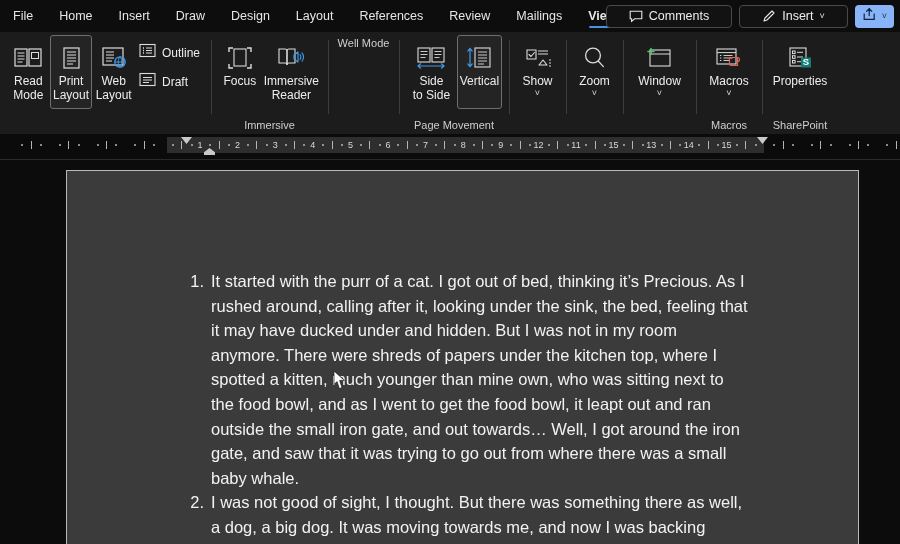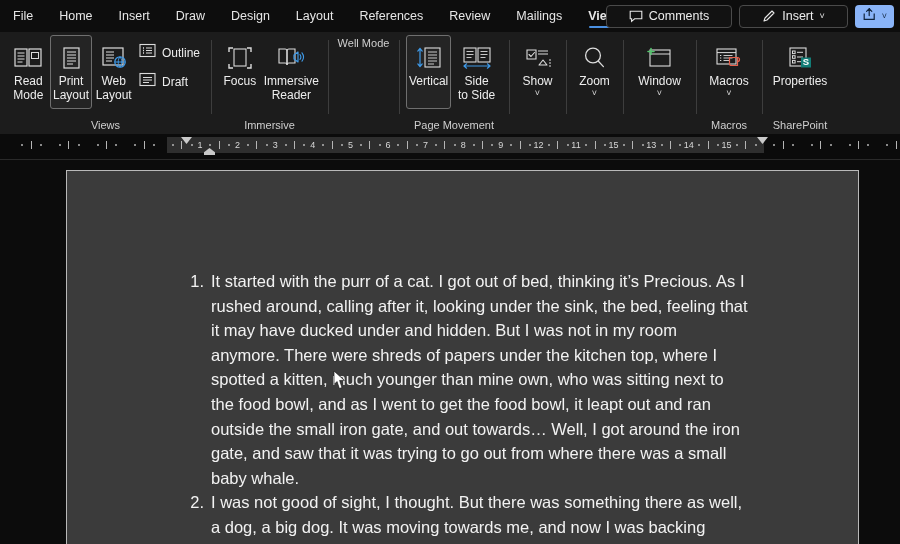--- a/index.html
+++ b/index.html
@@ -279,21 +279,20 @@
             <span>
               <svg width="17" height="15" viewBox="0 0 17 15">
                 <rect x="1" y="1.5" width="15" height="12" fill="none" stroke="#dcdcdc" stroke-width="1.1"></rect>
                 <path d="M4 5.5h9M4 8h9M4 10.5h6" stroke="#dcdcdc" stroke-width="1"></path>
               </svg>
             </span>
             <span class="lbl">Draft</span>
           </div>
         </div>
       </div>
-      <div class="rgroup-label">Views</div>
     </div>
 
     <div class="rgroup" style="width:117px">
       <div class="rgroup-body">
         <div class="bigbtn">
           <span class="ico">
             <svg width="28" height="26" viewBox="0 0 28 26">
               <rect x="8" y="4" width="12" height="17" fill="none" stroke="#dcdcdc" stroke-width="1.1"></rect>
               <path d="M3 7V3h4M25 7V3h-4M3 19v4h4M25 19v4h-4" fill="none" stroke="#dcdcdc" stroke-width="1.4"></path>
             </svg>
@@ -315,41 +314,41 @@
       </div>
       <div class="rgroup-label">Immersive</div>
     </div>
 
     <div class="rgroup" style="width:71px">
       <div class="rgroup-label">Well Mode</div>
     </div>
 
     <div class="rgroup" style="width:110px">
       <div class="rgroup-body">
-        <div class="bigbtn sel" style="width:48px">
-          <span class="ico">
-            <svg width="30" height="26" viewBox="0 0 30 26">
-              <rect x="11" y="3" width="15" height="19" fill="none" stroke="#dcdcdc" stroke-width="1.1"></rect>
-              <path d="M14 7h9M14 10h9M14 13h9M14 16h9M14 19h6" stroke="#dcdcdc" stroke-width=".9"></path>
-              <path d="M6 3.5v18M6 3.5l-2.2 2.6M6 3.5l2.2 2.6M6 21.5l-2.2-2.6M6 21.5l2.2-2.6" fill="none" stroke="#3f9ae8" stroke-width="1.2" stroke-linecap="round"></path>
-            </svg>
-          </span>
-          <span class="lbl">Vertical</span>
-        </div>
         <div class="bigbtn" style="width:54px">
           <span class="ico">
             <svg width="32" height="26" viewBox="0 0 32 26">
               <rect x="3" y="3" width="12" height="14" fill="none" stroke="#dcdcdc" stroke-width="1.1"></rect>
               <rect x="17" y="3" width="12" height="14" fill="none" stroke="#dcdcdc" stroke-width="1.1"></rect>
               <path d="M5.5 6.5h7M5.5 9.5h7M5.5 12.5h5M19.5 6.5h7M19.5 9.5h7M19.5 12.5h5" stroke="#dcdcdc" stroke-width=".9"></path>
               <path d="M3 21h26M3 21l2.6-2.2M3 21l2.6 2.2M29 21l-2.6-2.2M29 21l-2.6 2.2" fill="none" stroke="#3f9ae8" stroke-width="1.2" stroke-linecap="round"></path>
             </svg>
           </span>
           <span class="lbl">Side</span>
           <span class="lbl">to Side</span>
+        </div>
+        <div class="bigbtn sel" style="width:48px">
+          <span class="ico">
+            <svg width="30" height="26" viewBox="0 0 30 26">
+              <rect x="11" y="3" width="15" height="19" fill="none" stroke="#dcdcdc" stroke-width="1.1"></rect>
+              <path d="M14 7h9M14 10h9M14 13h9M14 16h9M14 19h6" stroke="#dcdcdc" stroke-width=".9"></path>
+              <path d="M6 3.5v18M6 3.5l-2.2 2.6M6 3.5l2.2 2.6M6 21.5l-2.2-2.6M6 21.5l2.2-2.6" fill="none" stroke="#3f9ae8" stroke-width="1.2" stroke-linecap="round"></path>
+            </svg>
+          </span>
+          <span class="lbl">Vertical</span>
         </div>
       </div>
       <div class="rgroup-label">Page Movement</div>
     </div>
 
     <div class="rgroup" style="width:57px">
       <div class="rgroup-body" style="justify-content:center">
         <div class="bigbtn" style="width:50px">
           <span class="ico">
             <svg width="30" height="26" viewBox="0 0 30 26">

